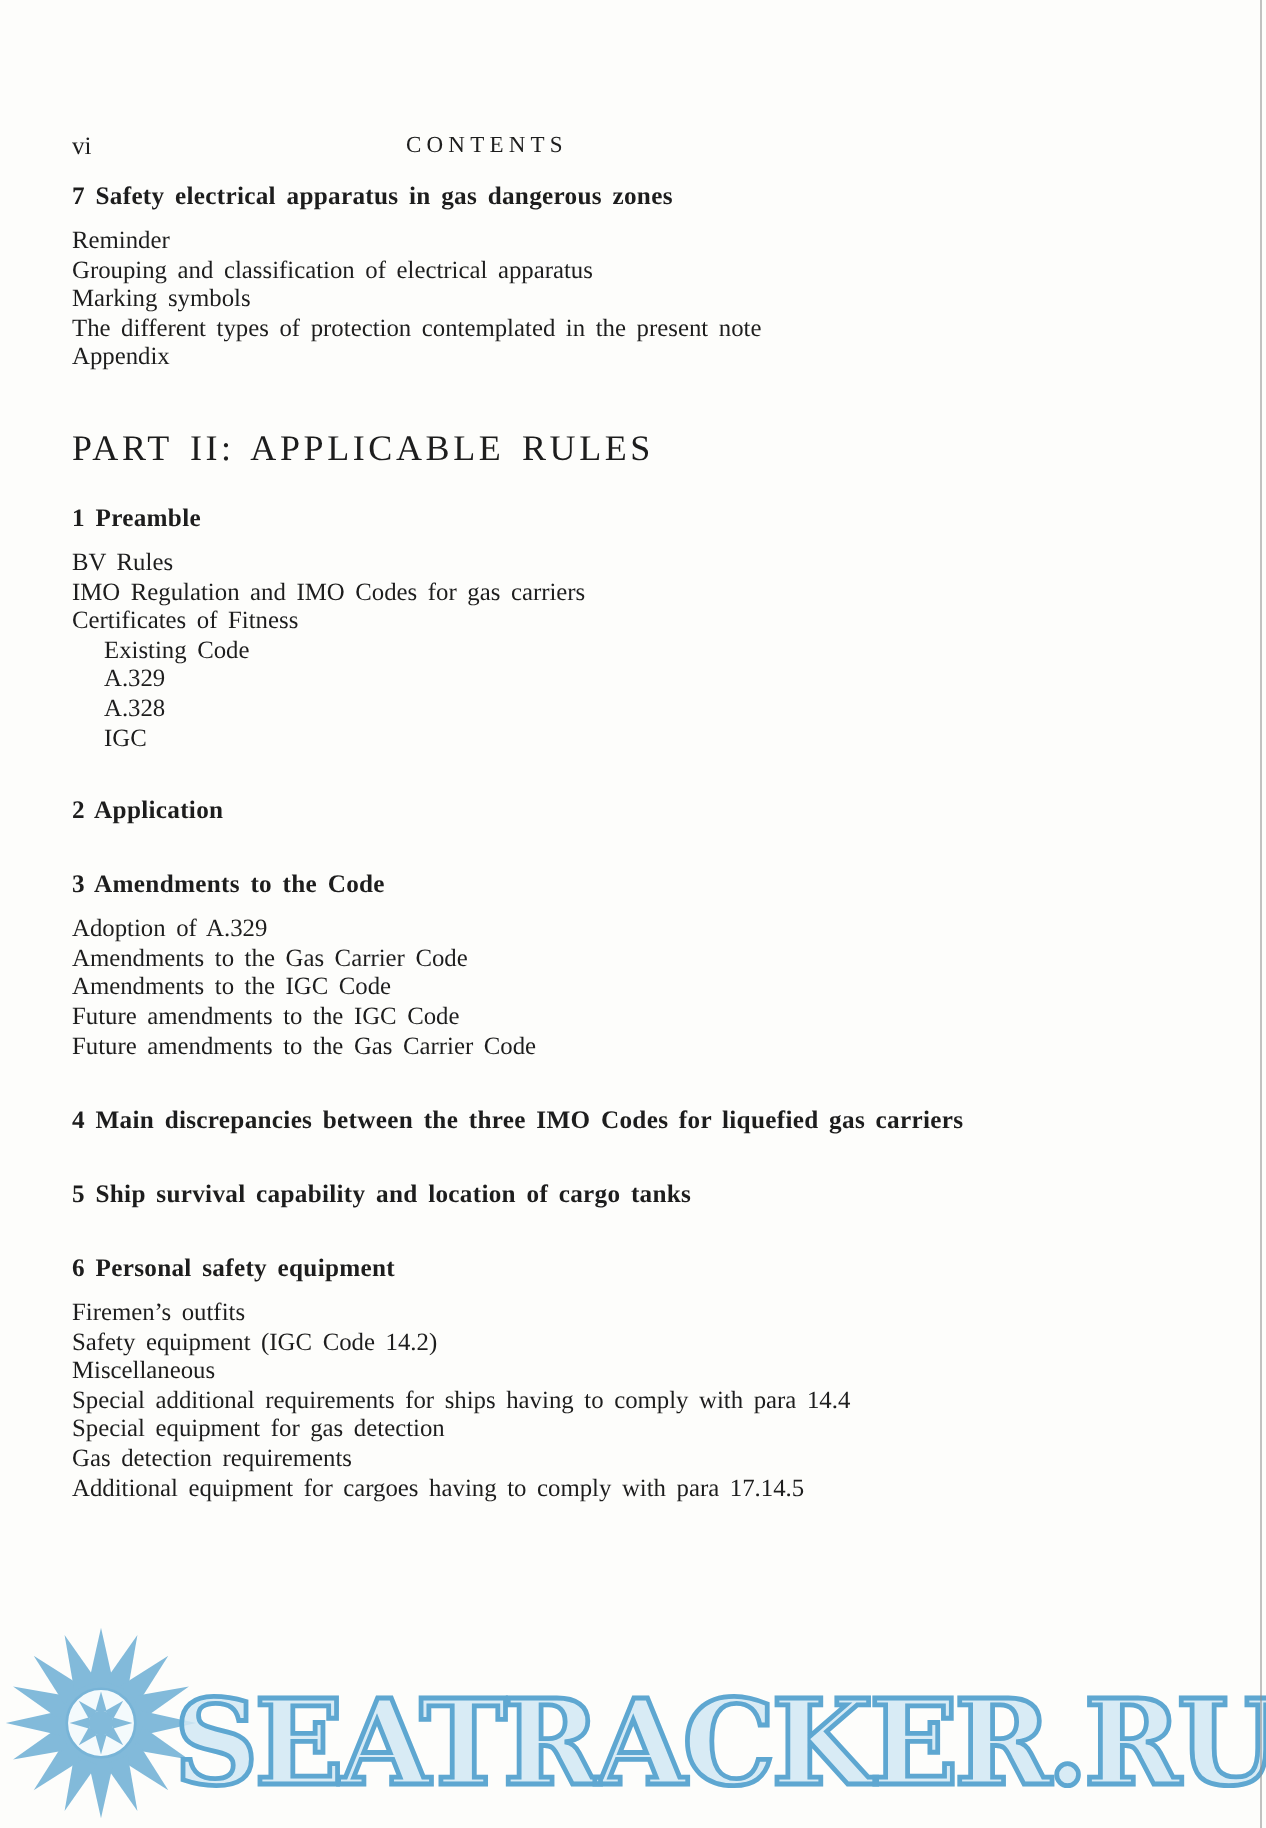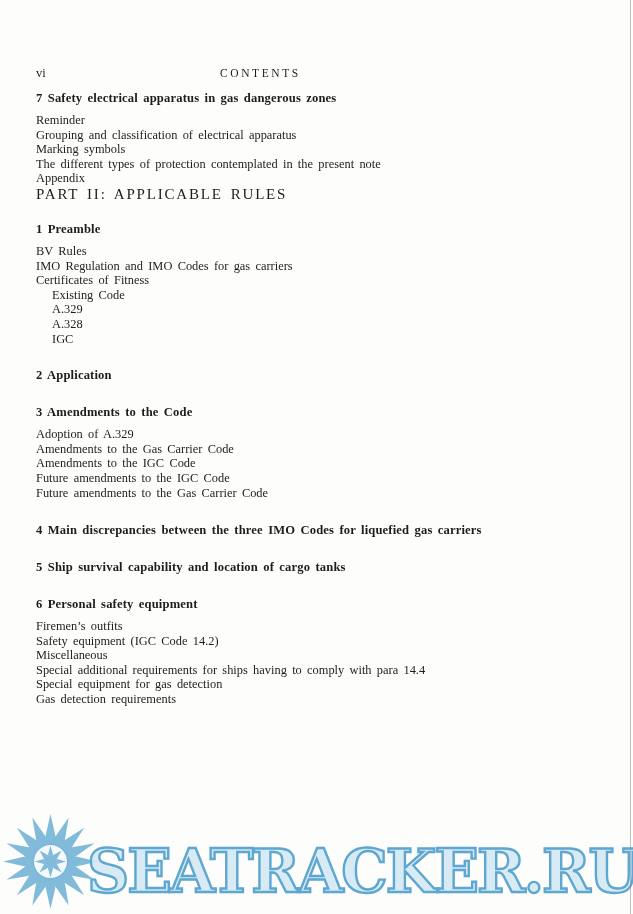--- a/index.html
+++ b/index.html
@@ -8,36 +8,37 @@
     background: #fdfdfb;
     font-family: "Liberation Serif", serif;
     color: #1d1d1d;
     position: relative;
     overflow: hidden;
   }
   .page { padding: 66px 56px 0 36px; position: relative; }
 
   .head-row { position: relative; height: 15px; margin-bottom: 4px; }
   .page-num { position: absolute; left: 0; top: 0; font-size: 12.5px; }
-  .head-title { position: absolute; left: 184px; top: 1px; font-size: 11.5px; letter-spacing: 2.6px; }
+  .head-title { position: absolute; left: 167px; top: 1px; font-size: 11.5px; letter-spacing: 2.6px; }
 
   .sec { margin-top: 22px; }
   .sec-first { margin-top: 10px; }
   .sec-preamble { margin-top: 20px; }
   .sec-discrepancies { margin-top: 23px; font-family: Liberation Serif, serif; }
 
   .sec-heading {
     font-size: 12.6px;
     font-weight: bold;
     letter-spacing: .15px;
     word-spacing: 2px;
     line-height: 15px;
   }
   .part-heading {
-    font-size: 15px;
+    margin-top: 30px;
+    font-size: 18px;
     font-weight: normal;
     letter-spacing: 1.8px;
     word-spacing: 2.5px;
     line-height: 16px;
   }
   .items { margin-top: 7px; }
   .toc-line {
     font-size: 12.4px;
     line-height: 14.6px;
     word-spacing: 2.2px;
@@ -132,20 +133,21 @@
 
   <section class="sec">
     <h2 class="sec-heading">6 Personal safety equipment</h2>
     <div class="items">
         <div class="toc-line">Firemen’s outfits</div>
         <div class="toc-line">Safety equipment (IGC Code 14.2)</div>
         <div class="toc-line">Miscellaneous</div>
         <div class="toc-line">Special additional requirements for ships having to comply with para 14.4</div>
         <div class="toc-line">Special equipment for gas detection</div>
         <div class="toc-line">Gas detection requirements</div>
+        <div class="toc-line">Additional equipment for cargoes having to comply with para 17.14.5</div>
       </div>
   </section>
 
 </div>
 
 <div class="watermark">
   <svg class="wm-sun" viewBox="-52 -52 104 104" aria-hidden="true">
     <defs>
       <path id="ray" d="M-6.5,-21 L6.5,-21 L0,-50 Z"></path>
       <path id="sray" d="M-3,-6 L3,-6 L0,-16.5 Z"></path>

